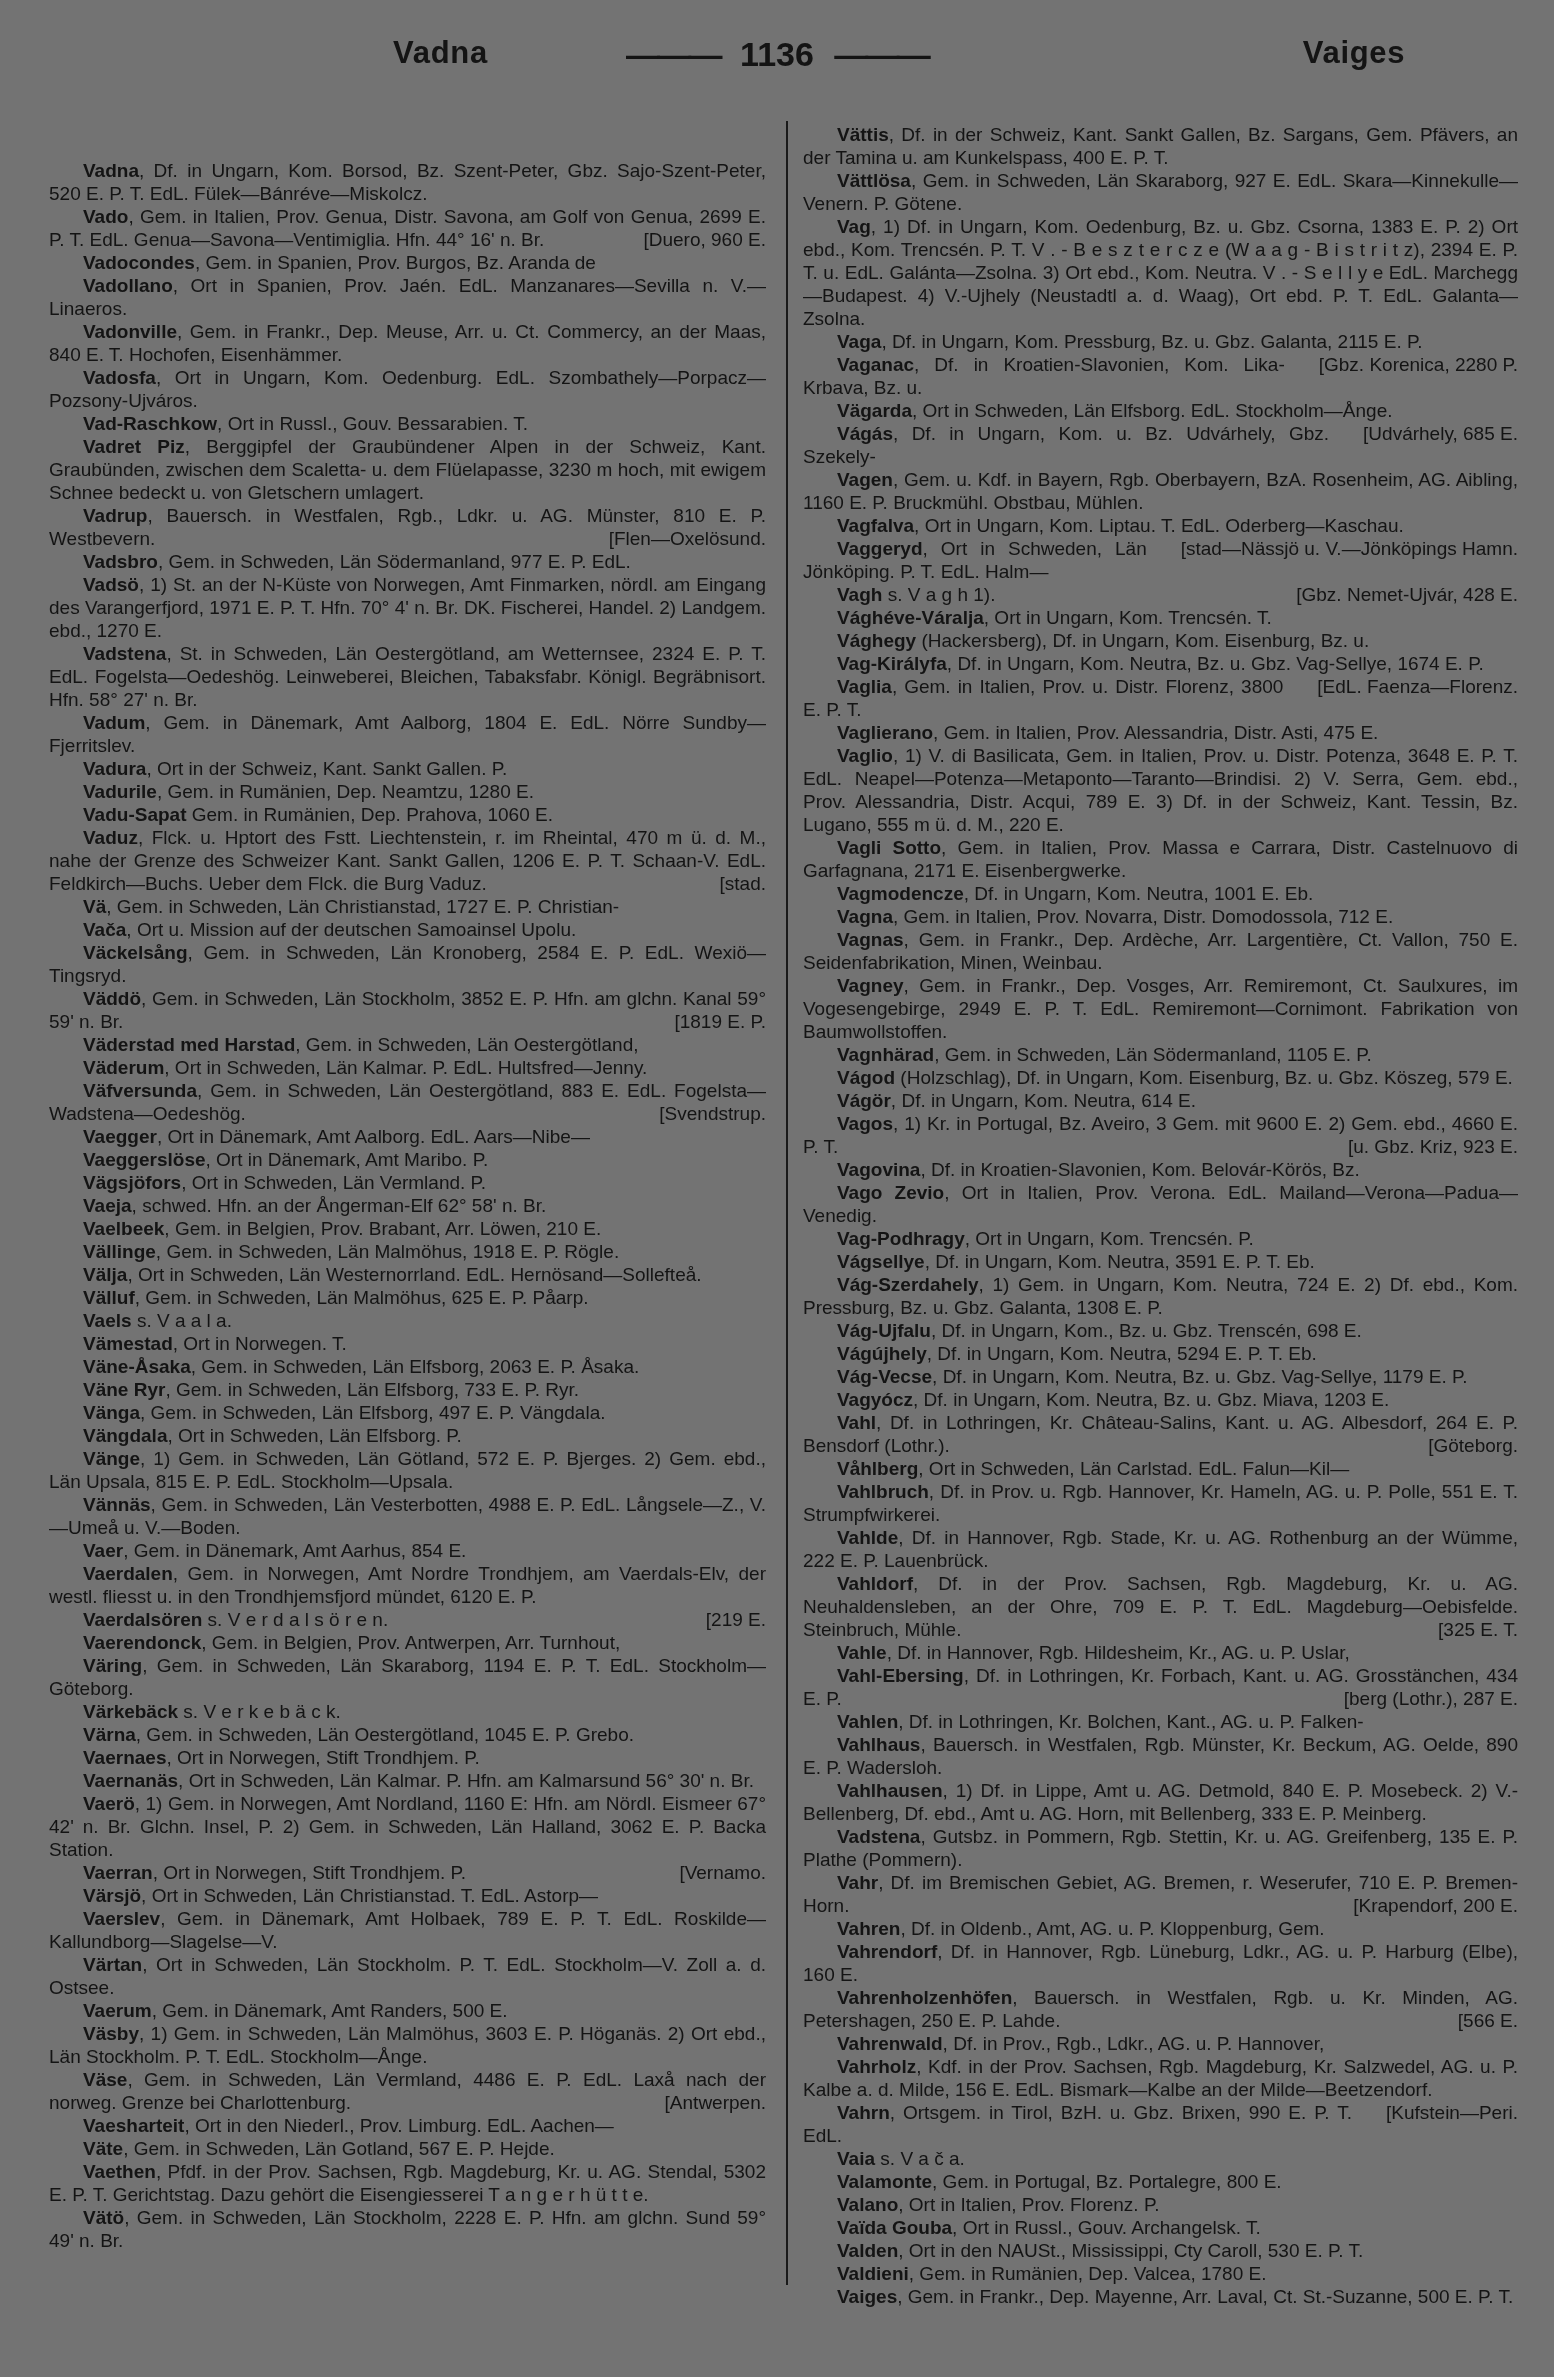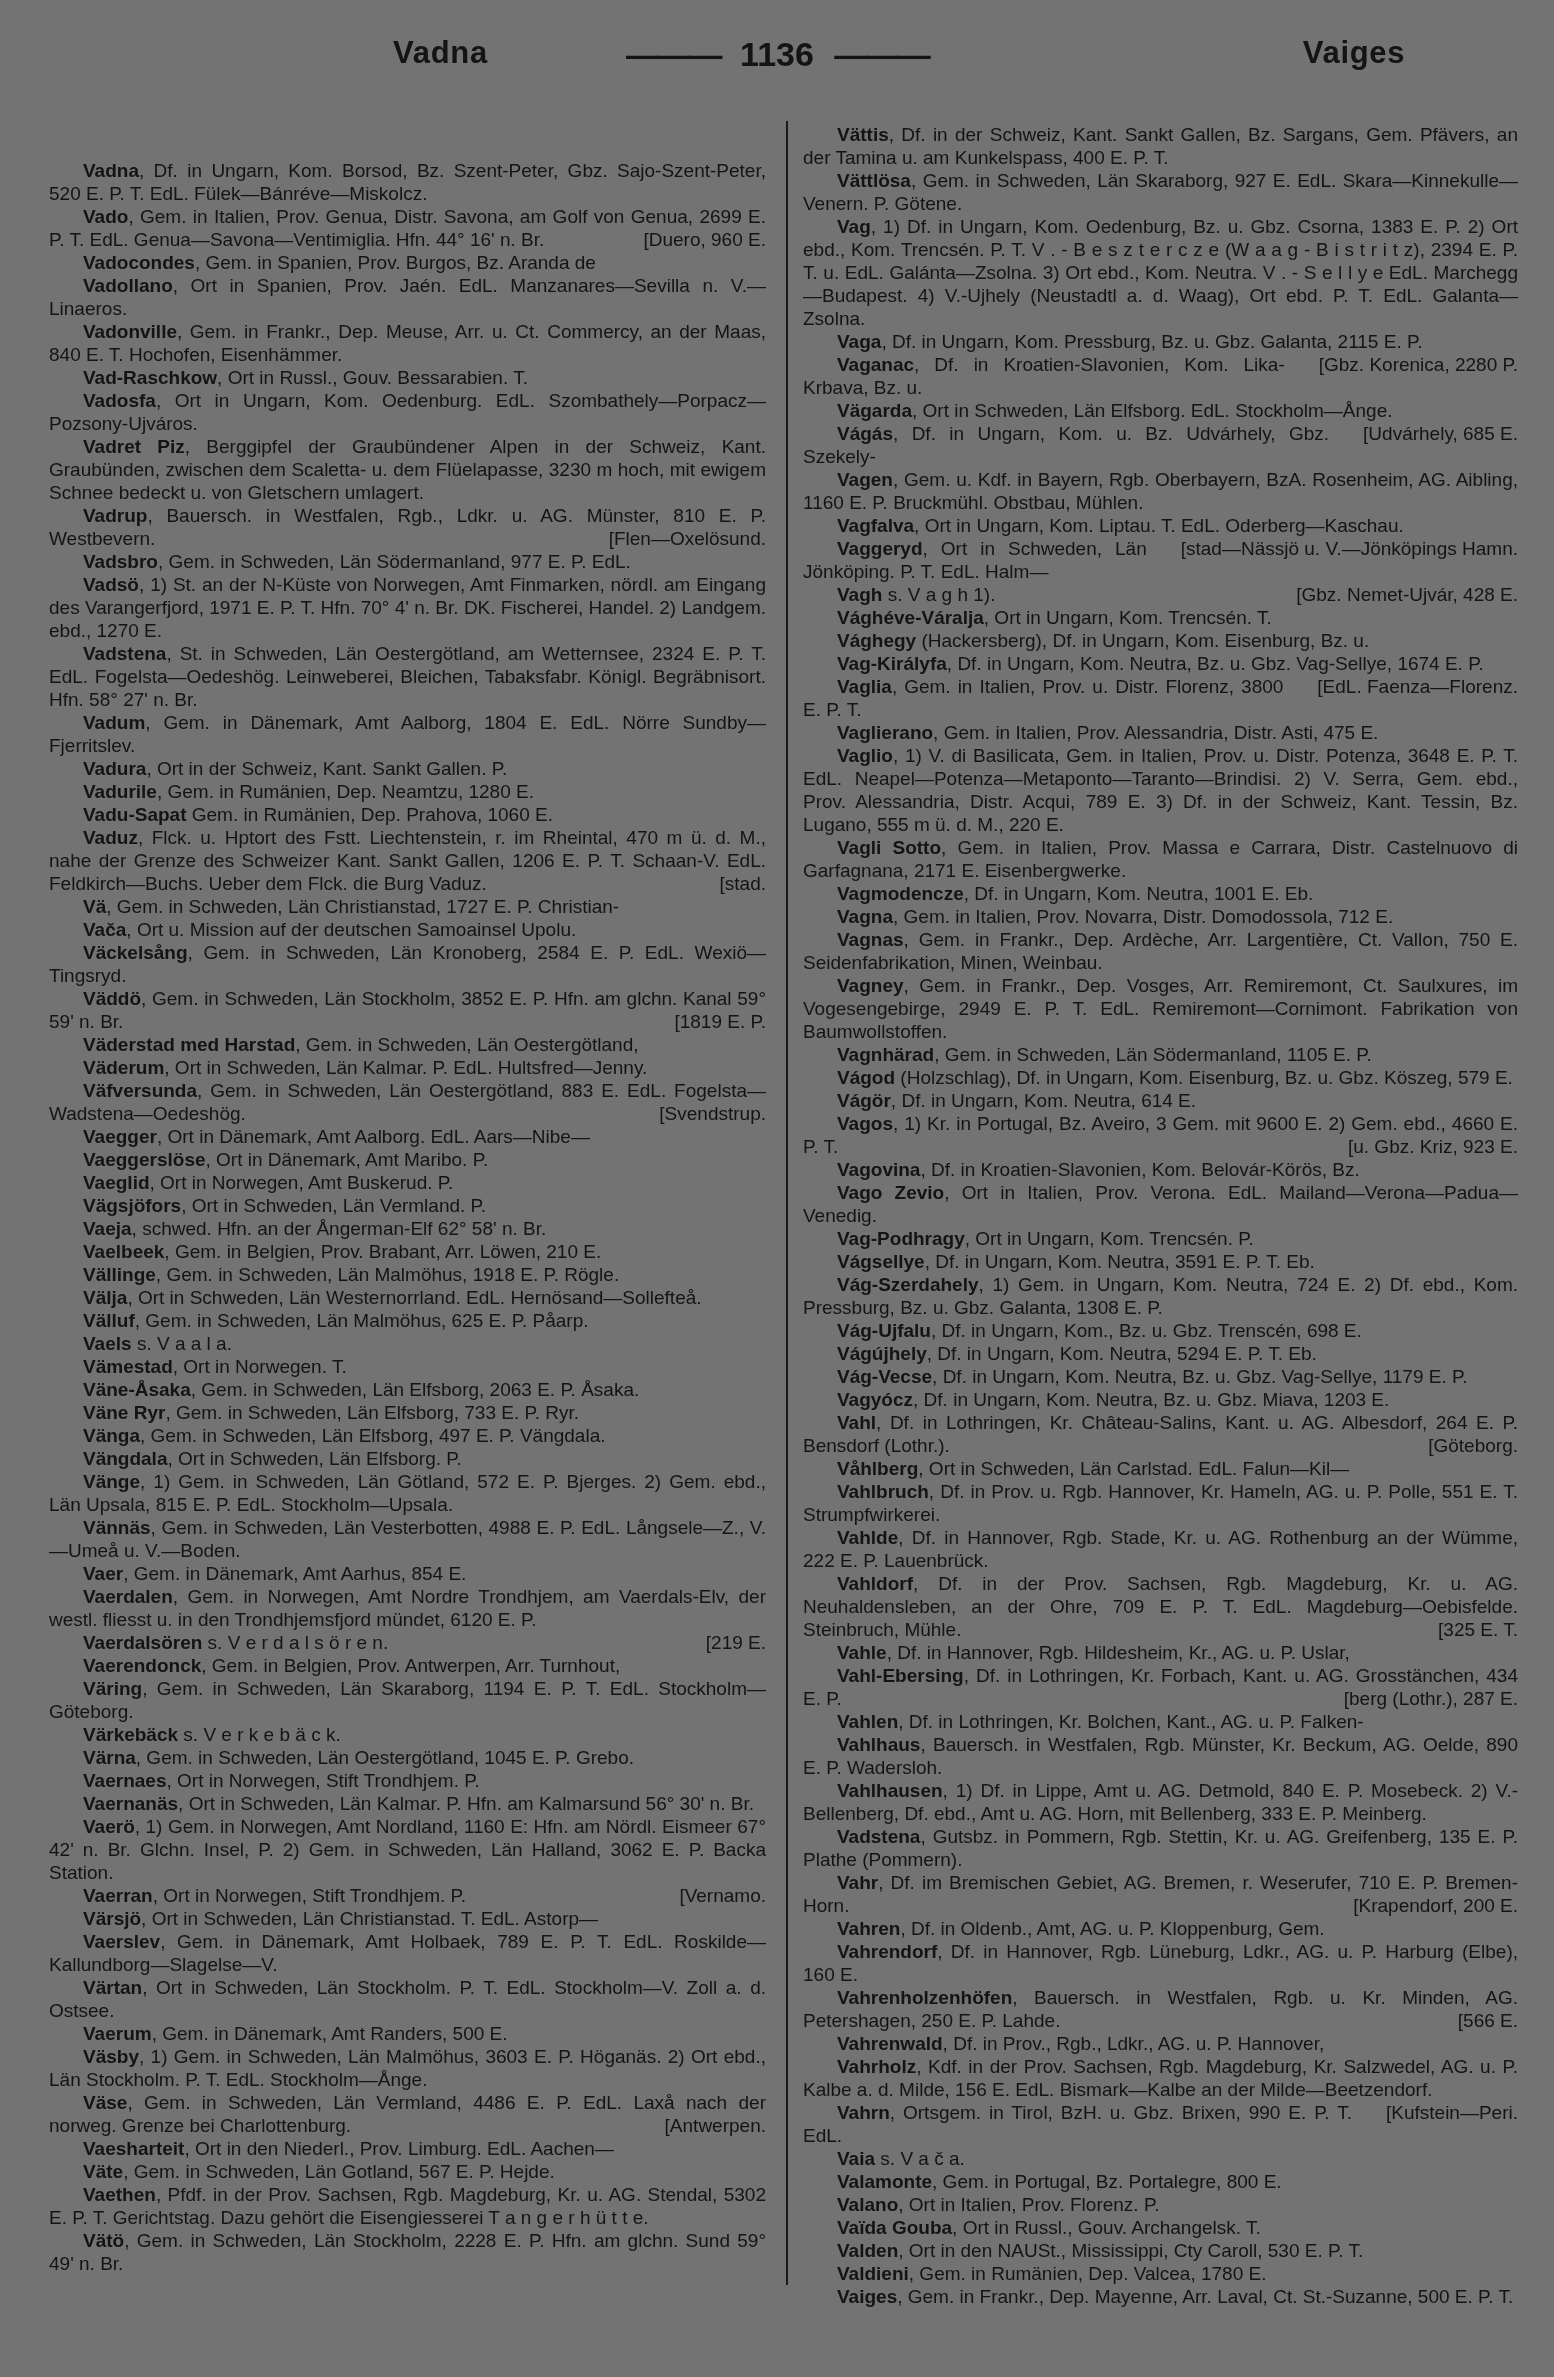--- a/index.html
+++ b/index.html
@@ -50,42 +50,41 @@
   </div>
 
   <div class="divider"></div>
 
   <div class="col col-left">
       <p class="entry"><span class="lemma">Vadna</span>, Df. in Ungarn, Kom. Borsod, Bz. Szent-Peter, Gbz. Sajo-Szent-Peter, 520 E. P. T. EdL. Fülek—Bánréve—Miskolcz.</p>
       <p class="entry"><span class="lemma">Vado</span>, Gem. in Italien, Prov. Genua, Distr. Savona, am Golf von Genua, 2699 E. P. T. EdL. Genua—Savona—Ventimiglia. Hfn. 44° 16' n. Br.<span class="catch">[Duero, 960 E.</span></p>
       <p class="entry"><span class="lemma">Vadocondes</span>, Gem. in Spanien, Prov. Burgos, Bz. Aranda de</p>
       <p class="entry"><span class="lemma">Vadollano</span>, Ort in Spanien, Prov. Jaén. EdL. Manzanares—Sevilla n. V.—Linaeros.</p>
       <p class="entry"><span class="lemma">Vadonville</span>, Gem. in Frankr., Dep. Meuse, Arr. u. Ct. Commercy, an der Maas, 840 E. T. Hochofen, Eisenhämmer.</p>
+      <p class="entry"><span class="lemma">Vadosfa</span>, Ort in Ungarn, Kom. Oedenburg. EdL. Szombathely—Porpacz—Pozsony-Ujváros.</p>
       <p class="entry"><span class="lemma">Vad-Raschkow</span>, Ort in Russl., Gouv. Bessarabien. T.</p>
-      <p class="entry"><span class="lemma">Vadosfa</span>, Ort in Ungarn, Kom. Oedenburg. EdL. Szombathely—Porpacz—Pozsony-Ujváros.</p>
       <p class="entry"><span class="lemma">Vadret Piz</span>, Berggipfel der Graubündener Alpen in der Schweiz, Kant. Graubünden, zwischen dem Scaletta- u. dem Flüelapasse, 3230 m hoch, mit ewigem Schnee bedeckt u. von Gletschern umlagert.</p>
       <p class="entry"><span class="lemma">Vadrup</span>, Bauersch. in Westfalen, Rgb., Ldkr. u. AG. Münster, 810 E. P. Westbevern.<span class="catch">[Flen—Oxelösund.</span></p>
       <p class="entry"><span class="lemma">Vadsbro</span>, Gem. in Schweden, Län Södermanland, 977 E. P. EdL.</p>
       <p class="entry"><span class="lemma">Vadsö</span>, 1) St. an der N-Küste von Norwegen, Amt Finmarken, nördl. am Eingang des Varangerfjord, 1971 E. P. T. Hfn. 70° 4' n. Br. DK. Fischerei, Handel. 2) Landgem. ebd., 1270 E.</p>
       <p class="entry"><span class="lemma">Vadstena</span>, St. in Schweden, Län Oestergötland, am Wetternsee, 2324 E. P. T. EdL. Fogelsta—Oedeshög. Leinweberei, Bleichen, Tabaksfabr. Königl. Begräbnisort. Hfn. 58° 27' n. Br.</p>
       <p class="entry"><span class="lemma">Vadum</span>, Gem. in Dänemark, Amt Aalborg, 1804 E. EdL. Nörre Sundby—Fjerritslev.</p>
       <p class="entry"><span class="lemma">Vadura</span>, Ort in der Schweiz, Kant. Sankt Gallen. P.</p>
       <p class="entry"><span class="lemma">Vadurile</span>, Gem. in Rumänien, Dep. Neamtzu, 1280 E.</p>
       <p class="entry"><span class="lemma">Vadu-Sapat</span> Gem. in Rumänien, Dep. Prahova, 1060 E.</p>
       <p class="entry"><span class="lemma">Vaduz</span>, Flck. u. Hptort des Fstt. Liechtenstein, r. im Rheintal, 470 m ü. d. M., nahe der Grenze des Schweizer Kant. Sankt Gallen, 1206 E. P. T. Schaan-V. EdL. Feldkirch—Buchs. Ueber dem Flck. die Burg Vaduz.<span class="catch">[stad.</span></p>
       <p class="entry"><span class="lemma">Vä</span>, Gem. in Schweden, Län Christianstad, 1727 E. P. Christian-</p>
       <p class="entry"><span class="lemma">Vača</span>, Ort u. Mission auf der deutschen Samoainsel Upolu.</p>
       <p class="entry"><span class="lemma">Väckelsång</span>, Gem. in Schweden, Län Kronoberg, 2584 E. P. EdL. Wexiö—Tingsryd.</p>
       <p class="entry"><span class="lemma">Väddö</span>, Gem. in Schweden, Län Stockholm, 3852 E. P. Hfn. am glchn. Kanal 59° 59' n. Br.<span class="catch">[1819 E. P.</span></p>
       <p class="entry"><span class="lemma">Väderstad med Harstad</span>, Gem. in Schweden, Län Oestergötland,</p>
       <p class="entry"><span class="lemma">Väderum</span>, Ort in Schweden, Län Kalmar. P. EdL. Hultsfred—Jenny.</p>
       <p class="entry"><span class="lemma">Väfversunda</span>, Gem. in Schweden, Län Oestergötland, 883 E. EdL. Fogelsta—Wadstena—Oedeshög.<span class="catch">[Svendstrup.</span></p>
       <p class="entry"><span class="lemma">Vaegger</span>, Ort in Dänemark, Amt Aalborg. EdL. Aars—Nibe—</p>
       <p class="entry"><span class="lemma">Vaeggerslöse</span>, Ort in Dänemark, Amt Maribo. P.</p>
-      <p class="entry"><span class="lemma">Vaeglid</span>, Ort in Norwegen, Amt Buskerud. P.</p>
       <p class="entry"><span class="lemma">Vägsjöfors</span>, Ort in Schweden, Län Vermland. P.</p>
       <p class="entry"><span class="lemma">Vaeja</span>, schwed. Hfn. an der Ångerman-Elf 62° 58' n. Br.</p>
       <p class="entry"><span class="lemma">Vaelbeek</span>, Gem. in Belgien, Prov. Brabant, Arr. Löwen, 210 E.</p>
       <p class="entry"><span class="lemma">Vällinge</span>, Gem. in Schweden, Län Malmöhus, 1918 E. P. Rögle.</p>
       <p class="entry"><span class="lemma">Välja</span>, Ort in Schweden, Län Westernorrland. EdL. Hernösand—Sollefteå.</p>
       <p class="entry"><span class="lemma">Välluf</span>, Gem. in Schweden, Län Malmöhus, 625 E. P. Påarp.</p>
       <p class="entry"><span class="lemma">Vaels</span> s. V a a l a.</p>
       <p class="entry"><span class="lemma">Vämestad</span>, Ort in Norwegen. T.</p>
       <p class="entry"><span class="lemma">Väne-Åsaka</span>, Gem. in Schweden, Län Elfsborg, 2063 E. P. Åsaka.</p>
       <p class="entry"><span class="lemma">Väne Ryr</span>, Gem. in Schweden, Län Elfsborg, 733 E. P. Ryr.</p>

